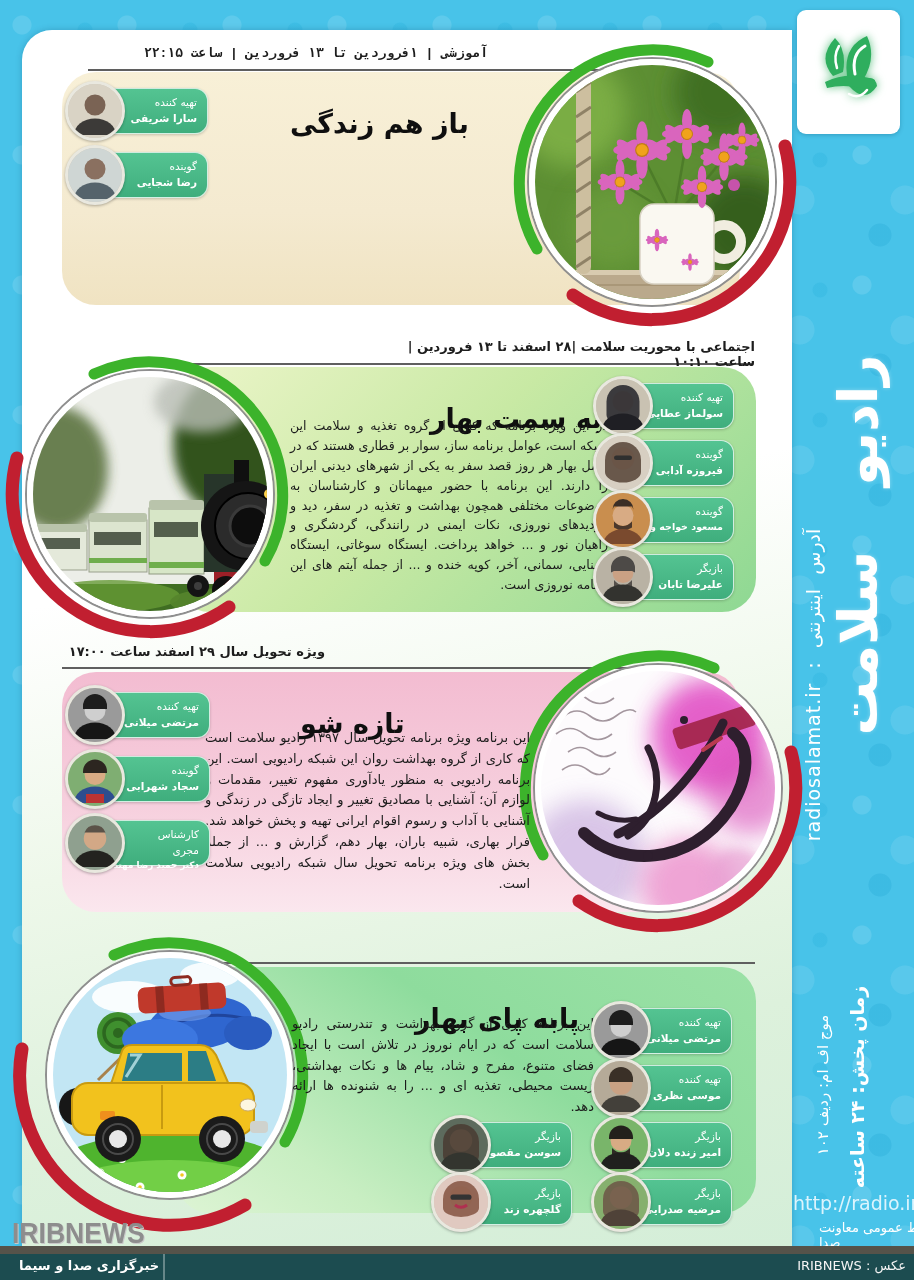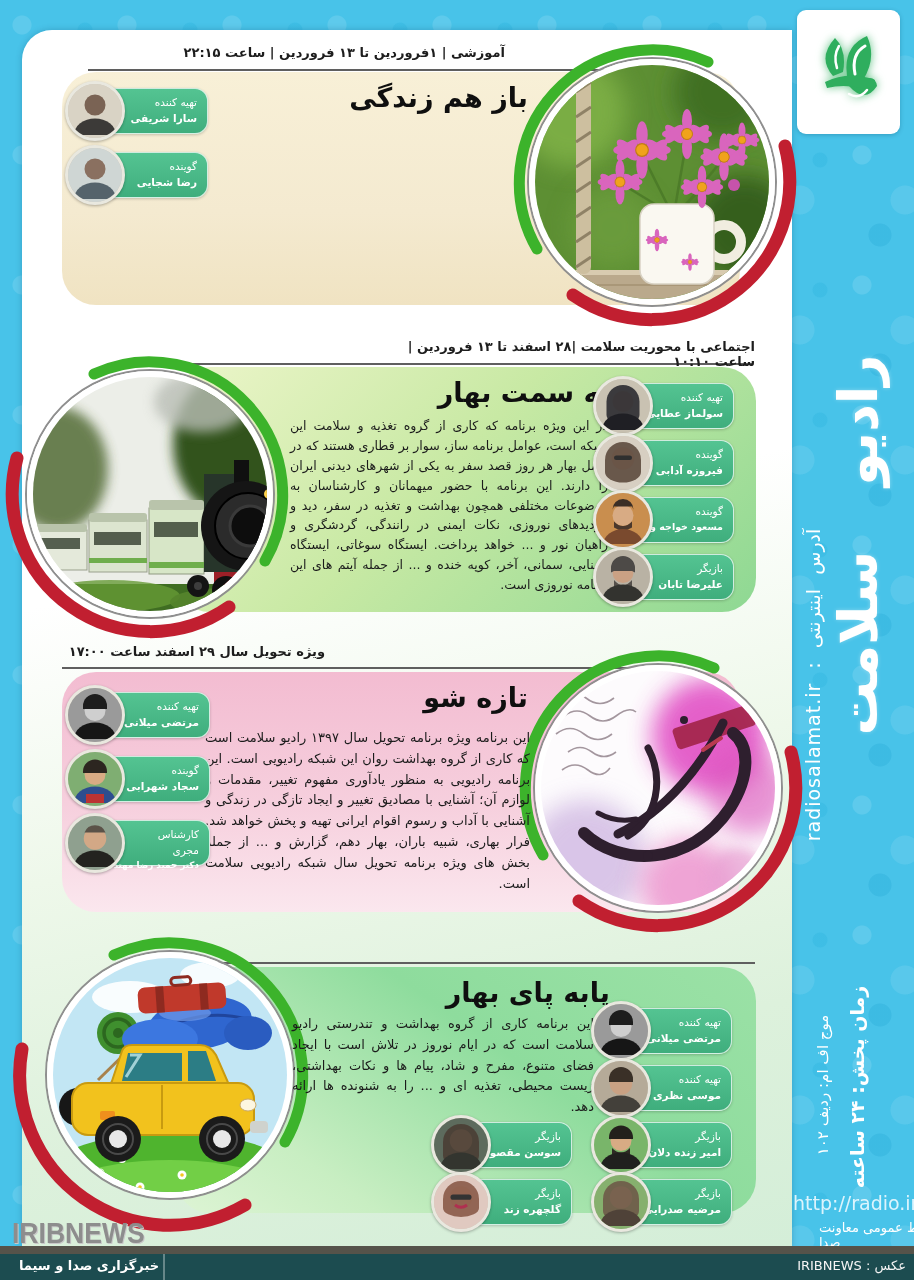--- a/index.html
+++ b/index.html
@@ -15,21 +15,21 @@
   .panel{position:absolute;left:22px;top:30px;width:770px;height:1218px;
     background:linear-gradient(168deg,#ffffff 0%,#ffffff 42%,#eef8ea 62%,#ddf1dc 82%,#d4eed8 100%);
     border-top-left-radius:30px;box-shadow:0 0 6px rgba(0,60,90,.25);}
   .sched{position:absolute;z-index:4;font-size:13px;color:#1d1d1d;direction:rtl;text-align:right;font-weight:bold;}
   .hline{position:absolute;z-index:2;height:2px;background:#5f5f5f;}
   .card-box{position:absolute;z-index:1;border-radius:34px;}
   .box1{background:linear-gradient(180deg,#f8f0d7 0%,#f4ead0 60%,#f0e3c2 100%);}
   .box2{background:linear-gradient(135deg,#ecf5c9 0%,#c8e9a4 45%,#8ed893 100%);}
   .box3{background:linear-gradient(180deg,#f3bcd1 0%,#f6cfdd 55%,#fbe7ee 100%);}
   .box4{background:linear-gradient(215deg,#9be1a6 0%,#8edc9d 40%,#c8eec2 78%,#ddf4d4 100%);}
-  .title{position:absolute;z-index:4;font-size:27px;font-weight:bold;color:#0f0f0f;direction:rtl;text-align:right;}
+  .title{position:absolute;z-index:4;font-size:27px;font-weight:bold;color:#0f0f0f;direction:rtl;text-align:left;margin-top:26px;}
   .body-text{position:absolute;z-index:4;font-size:13px;line-height:1.6;color:#1b1b1b;direction:rtl;text-align:justify;}
   .credits{position:absolute;z-index:5;display:flex;flex-direction:column;}
   .pill{position:relative;direction:rtl;box-sizing:border-box;height:46px;border-radius:13px;
     padding:6px 10px 5px 46px;color:#fff;text-align:right;
     background:linear-gradient(180deg,#54c492 0%,#3fae7d 100%);
     border:1px solid rgba(255,255,255,.75);box-shadow:0 1px 3px rgba(0,0,0,.2);}
   .pill .role{font-size:10.5px;line-height:1.5;}
   .pill .name{font-size:10.5px;font-weight:bold;line-height:1.4;white-space:nowrap;}
   .pill .avatar{position:absolute;left:-22px;top:50%;transform:translateY(-50%);
     width:54px;height:54px;border-radius:50%;overflow:hidden;
@@ -57,21 +57,21 @@
   .iribnews-logo{position:absolute;z-index:6;left:12px;top:1215px;font-family:"Liberation Sans","DejaVu Sans",sans-serif;
     font-size:26px;font-weight:bold;color:#8d8d8d;letter-spacing:0px;transform:scale(1.02,1.15);transform-origin:left top;
     text-shadow:1px 1px 0 #c9c9c9;}
 </style>
 </head>
 <body>
 
 <div class="page">
   <div class="panel"></div>
 
-  <div class="sched" style="left:100px;top:45px;width:405px;">آموزشی | ۱فروردین تا ۱۳ فروردین | ساعت ۲۲:۱۵</div>
+  <div class="sched" style="left:83px;top:45px;width:405px;font-family:Liberation Mono, monospace;">آموزشی | ۱فروردین تا ۱۳ فروردین | ساعت ۲۲:۱۵</div>
   <div class="hline" style="left:88px;top:69px;width:612px;"></div>
   <div class="card-box box1" style="left:62px;top:72px;width:678px;height:233px;"></div>
   <div class="title" style="left:290px;top:82px;width:238px;">باز هم زندگی</div>
 
   <div class="credits" style="left:86px;top:88px;width:122px;gap:18px;">
     <div class="pill">
       <div class="role">تهیه کننده</div>
       <div class="name">سارا شریفی</div>
       <span class="avatar">
           <svg viewBox="0 0 36 36">

